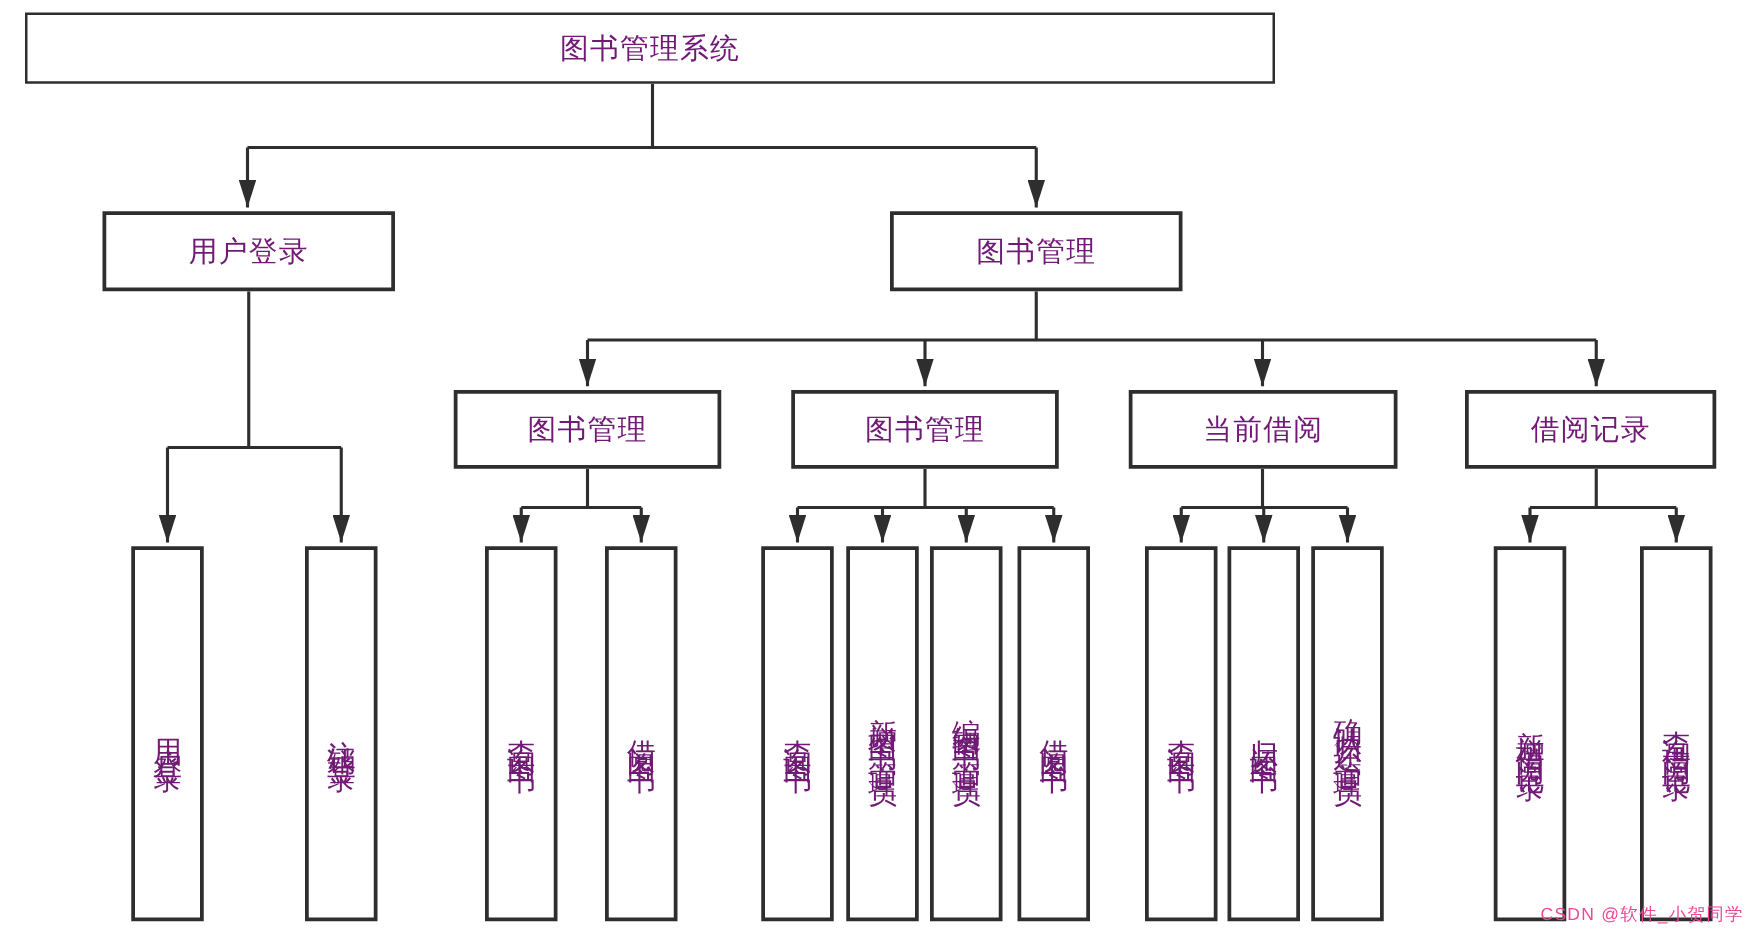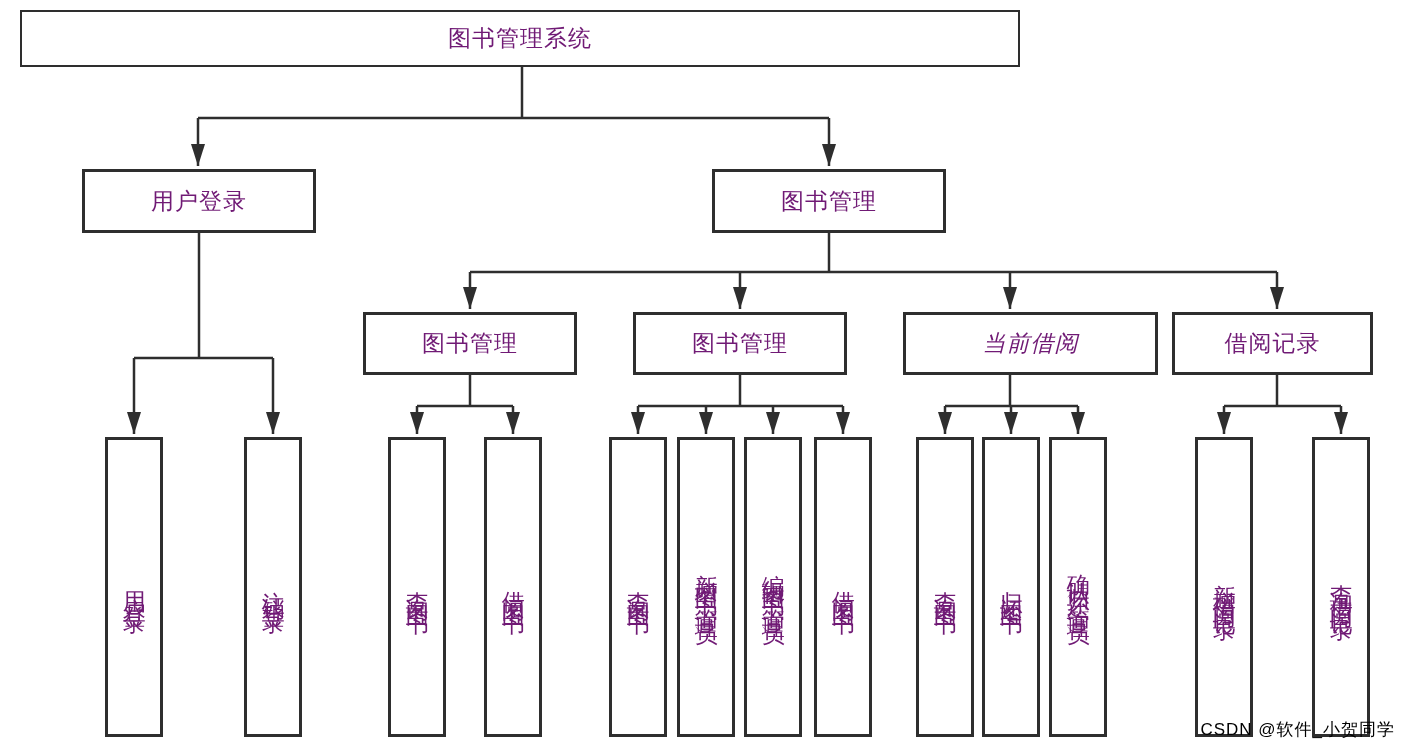--- a/index.html
+++ b/index.html
@@ -32,22 +32,22 @@
     writing-mode: vertical-lr;
     text-orientation: mixed;
     letter-spacing: 7px;
     line-height: 1.1;
     white-space: nowrap;
   }
   .watermark {
     position: absolute;
     right: 10px;
     bottom: 6px;
-    font-size: 17px;
-    color: #000000;
+    font-size: 14px;
+    color: #ec4899;
     letter-spacing: 1px;
     z-index: 5;
   }
 </style>
 </head>
 <body>
 
 <div class="canvas">
 
   <svg class="connectors" viewBox="0 0 1405 747" xmlns="http://www.w3.org/2000/svg" aria-hidden="true">
@@ -110,21 +110,21 @@
   <div class="box hbox" style="left:712px; top:169px; width:234px; height:64px;">
     <span>图书管理</span>
   </div>
 
   <div class="box hbox" style="left:363px; top:312px; width:214px; height:63px;">
     <span>图书管理</span>
   </div>
   <div class="box hbox" style="left:633px; top:312px; width:214px; height:63px;">
     <span>图书管理</span>
   </div>
-  <div class="box hbox" style="left:903px; top:312px; width:255px; height:63px;font-style:italic;">
+  <div class="box hbox" style="left:903px; top:312px; width:215px; height:63px;">
     <span>当前借阅</span>
   </div>
   <div class="box hbox" style="left:1172px; top:312px; width:201px; height:63px;">
     <span>借阅记录</span>
   </div>
 
   <div class="box leaf" style="left:105px;">
     <span>用户登录</span>
   </div>
   <div class="box leaf" style="left:244px;">

